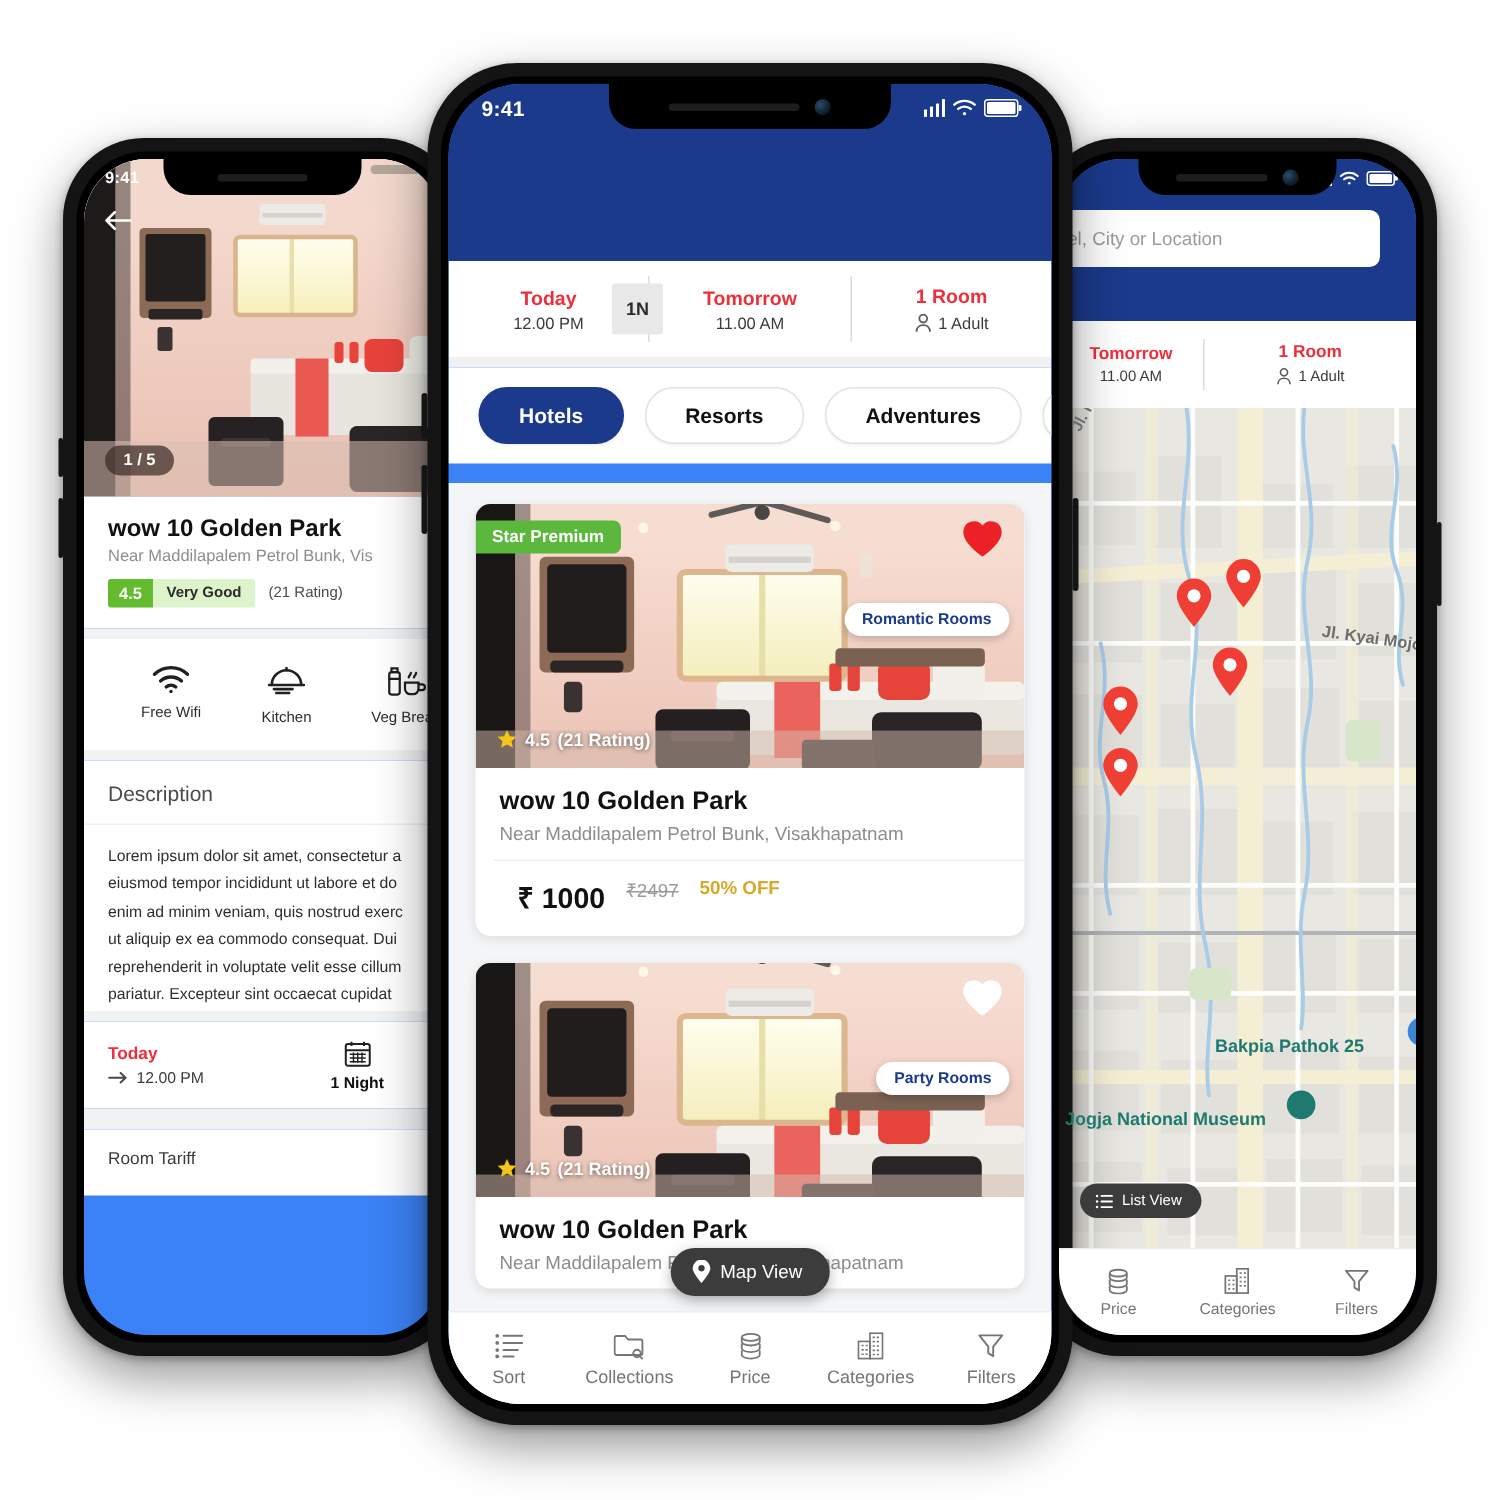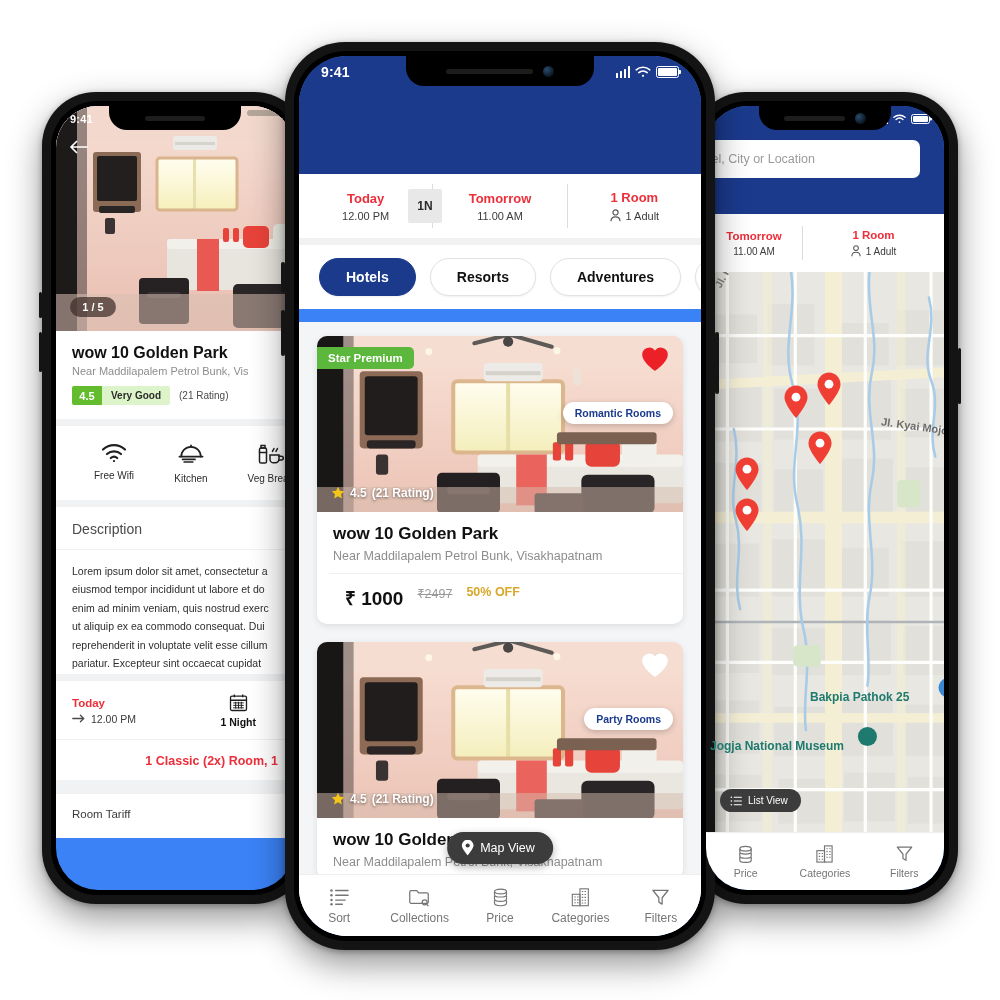--- a/index.html
+++ b/index.html
@@ -299,23 +299,20 @@
             </div>
             <div style="display:flex; flex-direction:column; align-items:center; gap:4px; margin-right:22px;">
               <svg width="19" height="19" viewBox="0 0 20 20" fill="none" stroke="#202020" stroke-width="1.4">
                 <rect x="1.6" y="3.2" width="16.8" height="15.2" rx="1.6"></rect>
                 <path d="M1.6 7.6h16.8M5.6 1.6v3M14.4 1.6v3"></path>
                 <path d="M4.4 10.4h11.2M4.4 13h11.2M4.4 15.6h11.2" stroke-width="1"></path>
                 <path d="M7 9.2v7.2M10 9.2v7.2M13 9.2v7.2" stroke-width="1"></path>
               </svg>
               <span style="font-size:10.5px; color:#111; font-weight:600;">1 Night</span>
             </div>
-          </div>
-          <div class="rowline" style="padding:11px 16px; text-align:right;">
-            <span class="redtxt" style="font-size:12.5px; white-space:nowrap;">1 Classic (2x) Room, 1</span>
           </div>
         </div>
 
         <div class="gapbar" style="height:7px;"></div>
 
 
         <div class="gapbar" style="height:7px;"></div>
 
         <div class="sect" style="padding:14px 16px 18px; font-size:11.5px; color:#3b3b3b;">
           <span>Room Tariff</span>
@@ -658,21 +655,21 @@
               <div class="haddr" style="font-size:12.5px; margin-top:5px;">Near Maddilapalem Petrol Bunk, Visakhapatnam</div>
             </div>
             <div class="hprice" style="padding:11px 16px 13px; gap:14px;">
               <span class="pnow" style="font-size:19px;">₹ 1000</span>
               <span class="pwas" style="font-size:12.5px;">₹2497</span>
               <span class="poff" style="font-size:12.5px;">50% OFF</span>
             </div>
           </div>
 
           <div class="hcard" style="margin:18px 18px 0;">
-            <div class="hphoto" style="height:176px;">
+            <div class="hphoto" style="height:156px;">
               <svg class="roomimg" width="100%" height="100%" viewBox="0 0 360 176" preserveAspectRatio="xMidYMid slice">
                 <rect width="360" height="176" fill="url(#Cwall)"></rect>
                 <rect x="0" y="0" width="360" height="30" fill="#f5ddd1"></rect>
                 <rect x="0" y="0" width="26" height="176" fill="#191616"></rect>
                 <rect x="26" y="0" width="10" height="176" fill="#3a3030" opacity=".45"></rect>
                 <g fill="#5e5a57">
                   <rect x="152" y="0" width="58" height="4" rx="2" transform="rotate(-14 181 2)"></rect>
                   <rect x="172" y="2" width="62" height="4" rx="2" transform="rotate(16 203 4)"></rect>
                   <circle cx="188" cy="7" r="5" fill="#4a4645"></circle>
                 </g>

